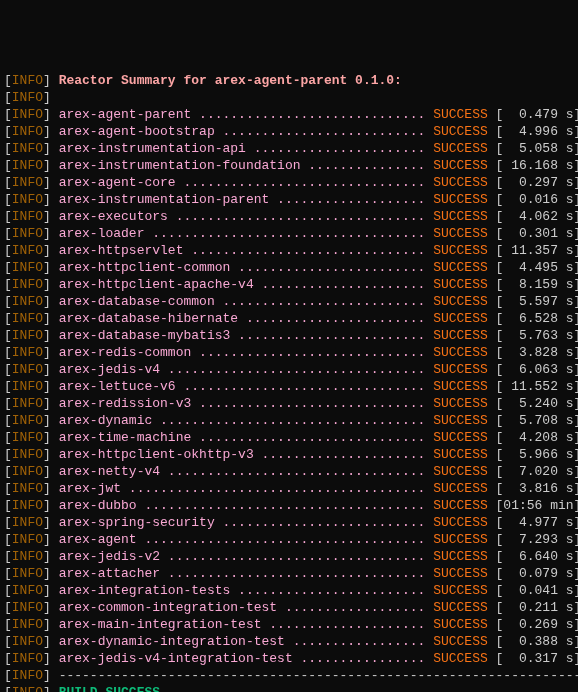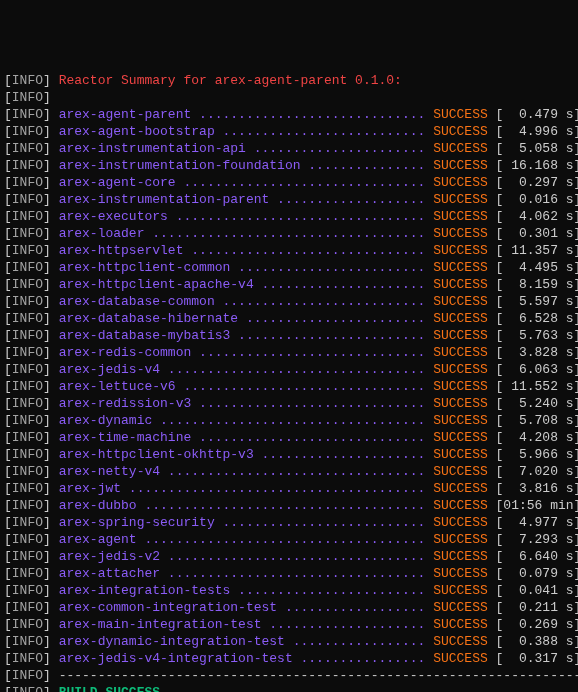--- a/index.html
+++ b/index.html
@@ -8,23 +8,23 @@
       color: #cccccc;
       font-family: 'Consolas', 'Monaco', 'Courier New', monospace;
       font-size: 13px;
       line-height: 17px;
       padding: 4px;
       white-space: pre;
       width: 578px;
     }
     .line { display: block; }
     .bracket { color: #cccccc; }
-    .info { color: #a3a3a3; }
-    .header { color: #ef4444; font-weight: normal; }
-    .module { color: #8b5cf6; }
+    .info { color: #a16207; }
+    .header { color: #fca5a5; font-weight: bold; }
+    .module { color: #f9a8d4; }
     .success { color: #f97316; }
     .time { color: #cccccc; }
     .build-success { color: #0dbc79; font-weight: bold; }
     .dash { color: #cccccc; }
   </style>
 </head>
 <body>
 
 
 

